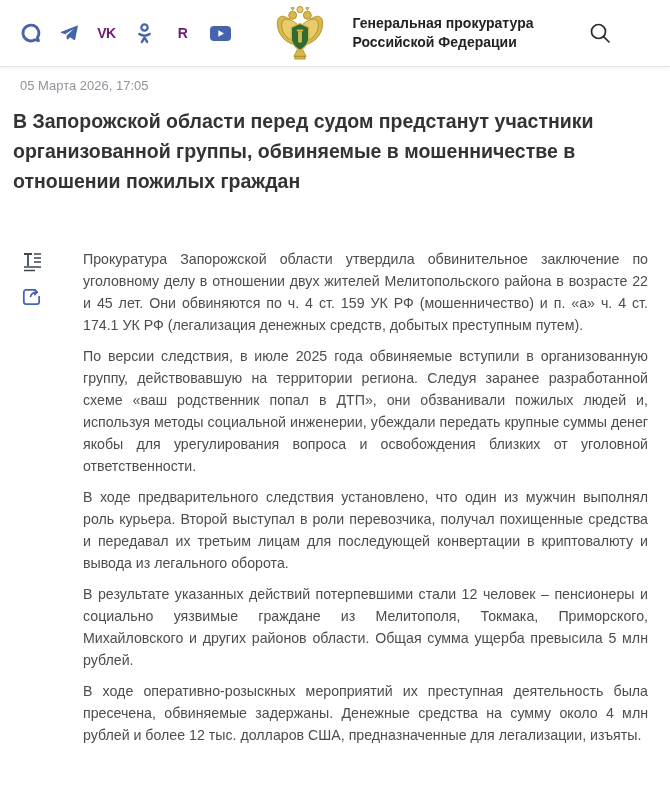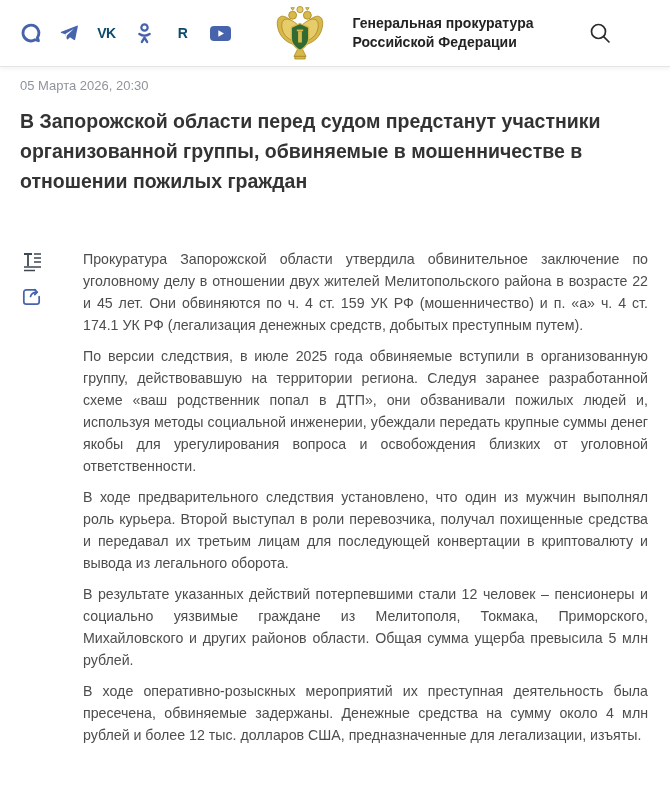--- a/index.html
+++ b/index.html
@@ -30,21 +30,21 @@
   }
   .social-btn {
     width: 21px; height: 21px;
     display: flex; align-items: center; justify-content: center;
     color: #4663ac;
     cursor: pointer;
   }
   .social-btn svg { display: block; }
   .vk-glyph, .r-glyph {
     font-weight: 700;
-    color: #0c4a6e;
+    color: #701a75;
     font-size: 14px;
     letter-spacing: -0.5px;
   }
   .brand {
     display: flex;
     align-items: center;
     gap: 26px;
     margin: 0 auto;
   }
   .emblem { width: 52px; height: 60px; flex: 0 0 auto; }
@@ -70,21 +70,21 @@
   .meta-row {
     display: flex;
     gap: 22px;
     padding: 11px 20px 0 20px;
     font-size: 13px;
     color: #8f949c;
   }
 
   
   .headline {
-    padding: 13px 20px 0 20px;
+    padding: 13px 20px 0 13px;
     font-size: 19.5px;
     font-weight: 700;
     color: #333333;
     line-height: 30px;
     max-width: 660px;
   }
 
   
   .article-wrap {
     display: flex;
@@ -178,21 +178,21 @@
     </span>
     <span class="icon-btn hamburger">
       <span></span>
         <span></span>
         <span></span>
     </span>
   </div>
 </header>
 
 <div class="meta-row">
-  <span>05 Марта 2026, 20:30</span>
+  <span>05 Марта 2026, 17:05</span>
 </div>
 
 <h1 class="headline">В Запорожской области перед судом предстанут участники организованной группы, обвиняемые в мошенничестве в отношении пожилых граждан</h1>
 
 <div class="article-wrap">
 
   <div class="tools-col">
     <span class="tool-btn">
       <svg width="24" height="24" viewBox="0 0 24 24">
         <path d="M4 4 h8 M8 4 v12" fill="none" stroke="#3f4750" stroke-width="1.8"></path>

